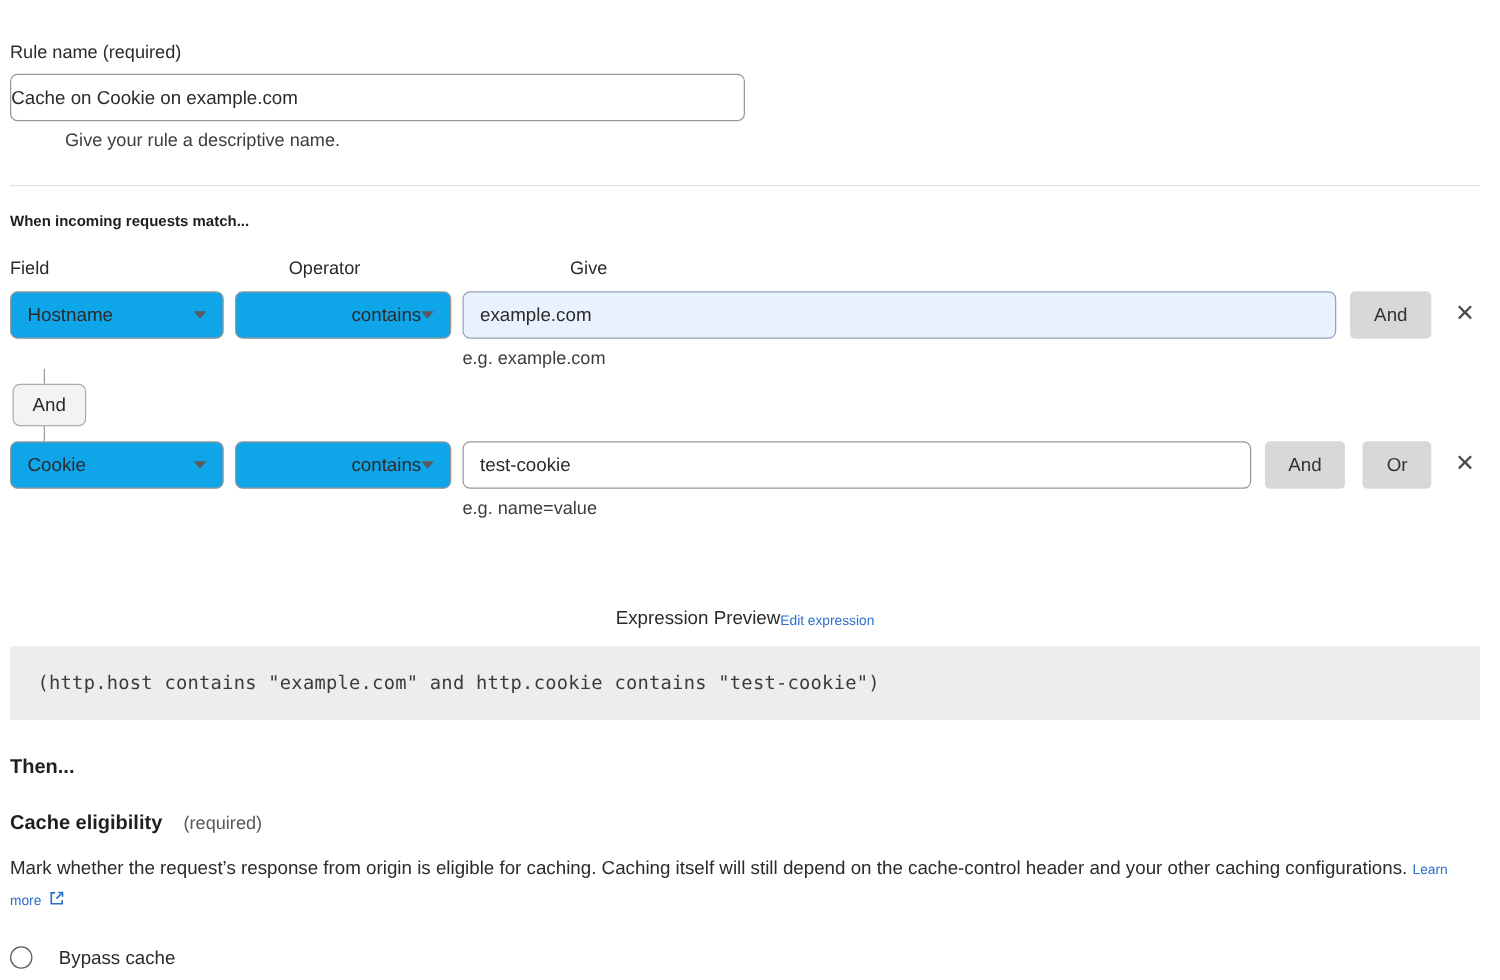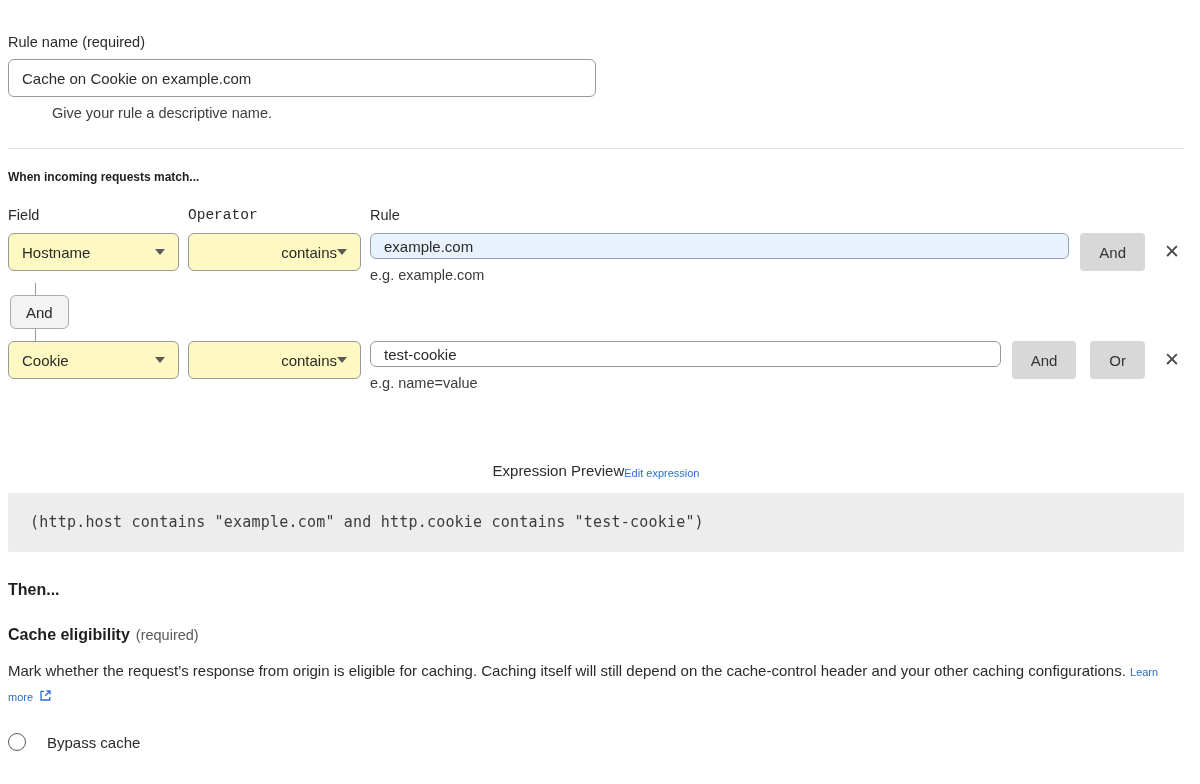--- a/index.html
+++ b/index.html
@@ -11,51 +11,51 @@
   }
   .page { padding: 8px 16px 0 8px; }
 
   .page-title { font-size: 20px; font-weight: bold; color: #1f1f1f; }
 
   
   .rule-name-block { margin-top: 26px; }
   .field-label { font-size: 14.5px; color: #2b2b2b; }
   .rule-name-input {
     display: block; margin-top: 9px; width: 588px; height: 38px;
-    border: 1px solid #989898; border-radius: 6px; padding: 0 13px;
+    border: 1px solid #989898; border-radius: 6px; padding: 0 0;
     font-size: 15px; color: #2b2b2b; background: #fff;
     font-family: "Liberation Sans", sans-serif; outline: none;
   }
   .help-text { margin-top: 8px; font-size: 14.5px; color: #3d3d3d; margin-left: 44px; }
 
   .divider { border: none; border-top: 1px solid #e2e2e2; margin-top: 27px; }
 
   .section-heading { margin-top: 21px; font-size: 12px; font-weight: bold; color: #1f1f1f; }
 
   
-  .col-labels { display: flex; margin-top: 23px; font-size: 14.5px; color: #2b2b2b; }
+  .col-labels { display: flex; margin-top: 23px; font-size: 14.5px; color: #2b2b2b; gap: 43px; }
   .col-labels .c1 { width: 180px; }
-  .col-labels .c2 { width: 182px; font-family: Liberation Mono, monospace; }
+  .col-labels .c2 { width: 182px; }
 
   .match-row { display: flex; align-items: flex-start; margin-top: 10px; }
   .select-box {
-    height: 38px; border: 1px solid #989898; border-radius: 6px; background: #fef9c3;
+    height: 38px; border: 1px solid #989898; border-radius: 6px; background: #0ea5e9;
     display: flex; align-items: center; justify-content: space-between;
     padding: 0 13px; font-size: 15px; color: #2b2b2b; cursor: pointer;
   }
   .select-field { width: 171px; margin-right: 9px; }
   .select-operator { width: 173px; margin-right: 9px; justify-content: flex-end; }
   .chev {
     width: 0; height: 0;
     border-left: 5px solid transparent; border-right: 5px solid transparent;
     border-top: 6px solid #5a5a5a;
   }
   .value-col { flex: 1; display: flex; flex-direction: column; }
   .value-input {
-    height: 26px; width: 100%;
+    height: 38px; width: 100%;
     border: 1px solid #989898; border-radius: 6px; padding: 0 13px;
     font-size: 15px; color: #2b2b2b; background: #fff;
     font-family: "Liberation Sans", sans-serif; outline: none;
   }
   .value-input.highlighted { background: #e8f1fc; border-color: #93a4ba; }
   .hint { margin-top: 8px; font-size: 14.5px; color: #3d3d3d; }
 
   .logic-btn {
     height: 38px; margin-left: 11px; padding: 0 19px;
     background: #d8d8d8; border: none; border-radius: 4px;
@@ -88,21 +88,21 @@
   .link { color: #2c6ecb; cursor: pointer; font-size: 11px; margin-top: 32px; }
   .expr-box {
     margin-top: 14px; background: #ededed; border-radius: 2px;
     padding: 20px 22px 21px 22px;
     font-family: "DejaVu Sans Mono", "Liberation Mono", monospace;
     font-size: 15px; color: #3c3c3c; letter-spacing: 0.2px;
   }
 
   .then-heading { margin-top: 29px; font-size: 16px; font-weight: bold; color: #1f1f1f; }
 
-  .eligibility-heading { margin-top: 27px; display: flex; align-items: baseline; gap: 6px; }
+  .eligibility-heading { margin-top: 27px; display: flex; align-items: baseline; gap: 17px; }
   .eligibility-heading .h { font-size: 16px; font-weight: bold; color: #1f1f1f; }
   .eligibility-heading .req { font-size: 14.5px; color: #595959; }
 
   .description { margin-top: 15px; font-size: 15px; line-height: 24px; color: #2b2b2b; max-width: 1165px; }
   .ext-icon { display: inline-block; vertical-align: -2px; margin-left: 5px; }
 
   .radio-row { display: flex; align-items: center; margin-top: 23px; cursor: pointer; }
   .radio-circle {
     width: 18px; height: 18px; border-radius: 50%;
     border: 1.5px solid #5c5c5c; background: #fff; flex: 0 0 auto;
@@ -122,21 +122,21 @@
     <div class="help-text">Give your rule a descriptive name.</div>
   </div>
 
   <hr class="divider">
 
   <div class="section-heading">When incoming requests match...</div>
 
   <div class="col-labels">
     <div class="c1">Field</div>
     <div class="c2">Operator</div>
-    <div class="c3">Rule</div>
+    <div class="c3">Give</div>
   </div>
 
   <div class="match-row">
     <div class="select-box select-field">
       <span>Hostname</span>
       <span class="chev"></span>
     </div>
     <div class="select-box select-operator">
       <span>contains</span>
       <span class="chev"></span>

